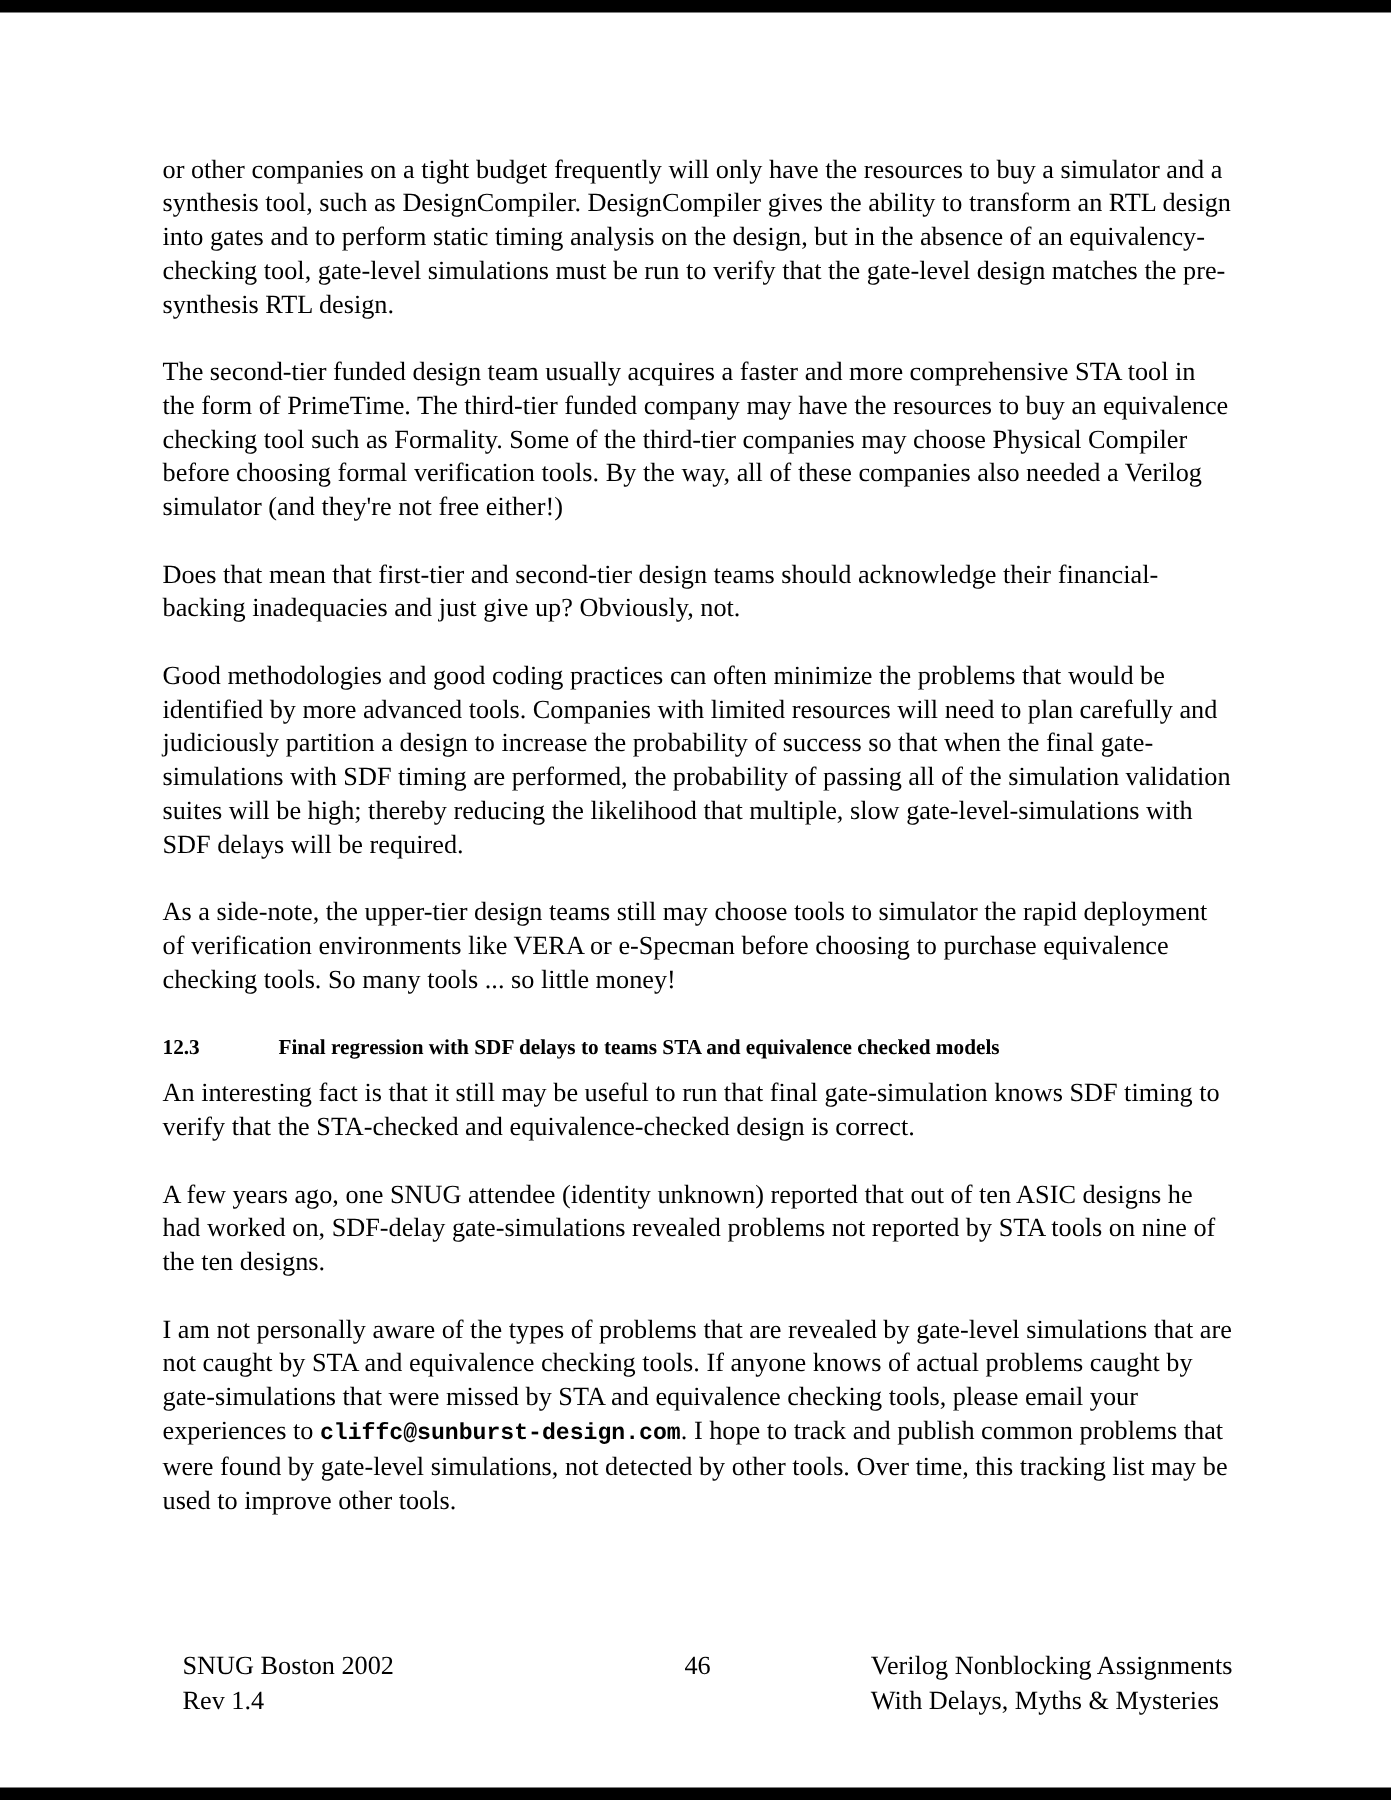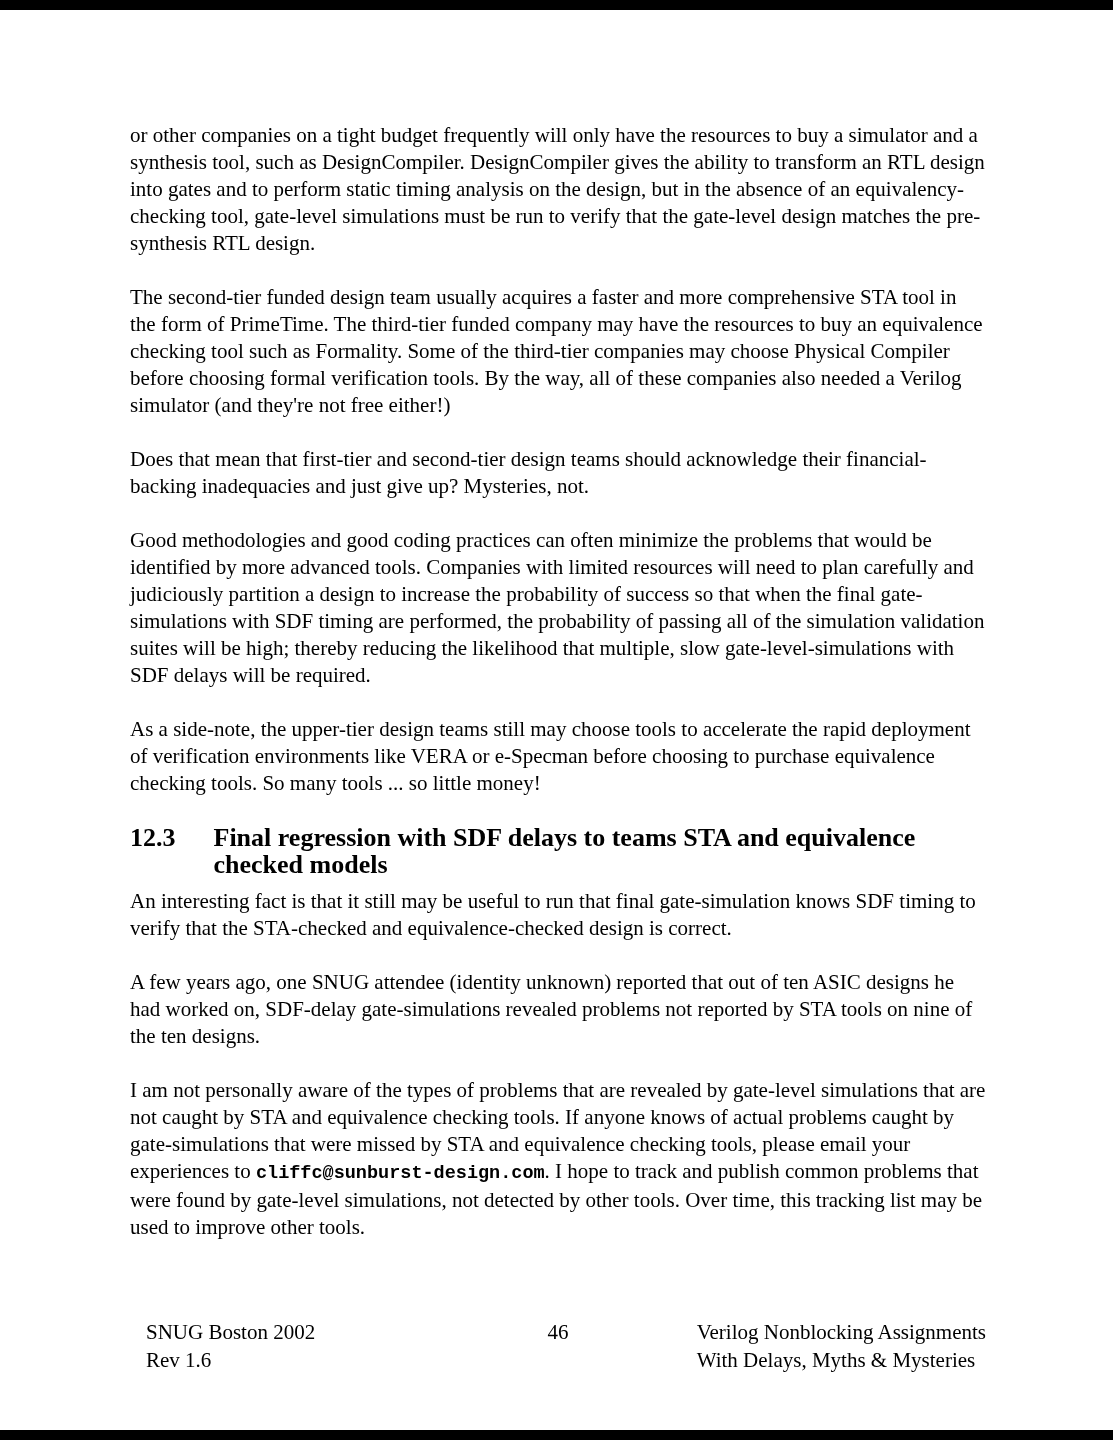--- a/index.html
+++ b/index.html
@@ -31,25 +31,26 @@
     top: 122px;
     width: 856px;
     font-size: 21px;
     line-height: 27px;
     text-align: left;
   }
   .content p {
     margin: 0 0 27px 0;
   }
   h2.section-heading {
-    font-size: 26px;
+    font-size: 17px;
     line-height: 27px;
     font-weight: bold;
     margin: 0 0 10px 0;
     display: flex;
+    gap: 25px;
   }
   h2.section-heading .sec-num {
     flex: 0 0 auto;
     margin-right: 38px;
   }
   .email {
     font-family: "Liberation Mono", "DejaVu Sans Mono", monospace;
     font-weight: bold;
     font-size: 18.5px;
     text-align: center;
@@ -75,44 +76,44 @@
 <div class="page">
 
   <div class="edge-bar top"></div>
 
   <div class="content">
 
     <p>or other companies on a tight budget frequently will only have the resources to buy a simulator and a synthesis tool, such as DesignCompiler. DesignCompiler gives the ability to transform an RTL design into gates and to perform static timing analysis on the design, but in the absence of an equivalency-checking tool, gate-level simulations must be run to verify that the gate-level design matches the pre-synthesis RTL design.</p>
 
     <p>The second-tier funded design team usually acquires a faster and more comprehensive STA tool in the form of PrimeTime. The third-tier funded company may have the resources to buy an equivalence checking tool such as Formality. Some of the third-tier companies may choose Physical Compiler before choosing formal verification tools. By the way, all of these companies also needed a Verilog simulator (and they're not free either!)</p>
 
-    <p>Does that mean that first-tier and second-tier design teams should acknowledge their financial-backing inadequacies and just give up? Mysteries, not.</p>
+    <p>Does that mean that first-tier and second-tier design teams should acknowledge their financial-backing inadequacies and just give up? Obviously, not.</p>
 
     <p>Good methodologies and good coding practices can often minimize the problems that would be identified by more advanced tools. Companies with limited resources will need to plan carefully and judiciously partition a design to increase the probability of success so that when the final gate-simulations with SDF timing are performed, the probability of passing all of the simulation validation suites will be high; thereby reducing the likelihood that multiple, slow gate-level-simulations with SDF delays will be required.</p>
 
-    <p>As a side-note, the upper-tier design teams still may choose tools to accelerate the rapid deployment of verification environments like VERA or e-Specman before choosing to purchase equivalence checking tools. So many tools ... so little money!</p>
+    <p>As a side-note, the upper-tier design teams still may choose tools to simulator the rapid deployment of verification environments like VERA or e-Specman before choosing to purchase equivalence checking tools. So many tools ... so little money!</p>
 
     <h2 class="section-heading">
       <span class="sec-num">12.3</span>
       <span class="sec-title">Final regression with SDF delays to teams STA and equivalence checked models</span>
     </h2>
 
     <p>An interesting fact is that it still may be useful to run that final gate-simulation knows SDF timing to verify that the STA-checked and equivalence-checked design is correct.</p>
 
     <p>A few years ago, one SNUG attendee (identity unknown) reported that out of ten ASIC designs he had worked on, SDF-delay gate-simulations revealed problems not reported by STA tools on nine of the ten designs.</p>
 
     <p><span>I am not personally aware of the types of problems that are revealed by gate-level simulations that are not caught by STA and equivalence checking tools. If anyone knows of actual problems caught by gate-simulations that were missed by STA and equivalence checking tools, please email your experiences to </span><span class="email">cliffc@sunburst-design.com</span><span>. I hope to track and publish common problems that were found by gate-level simulations, not detected by other tools. Over time, this tracking list may be used to improve other tools.</span></p>
 
   </div>
 
   <div class="footer">
     <div class="col-center">46</div>
     <div class="col-left">
       <div>SNUG Boston 2002</div>
-      <div>Rev 1.6</div>
+      <div>Rev 1.4</div>
     </div>
     <div class="col-right">
       <div>Verilog Nonblocking Assignments</div>
       <div>With Delays, Myths &amp; Mysteries</div>
     </div>
   </div>
 
   <div class="edge-bar bottom"></div>
 
 </div>

